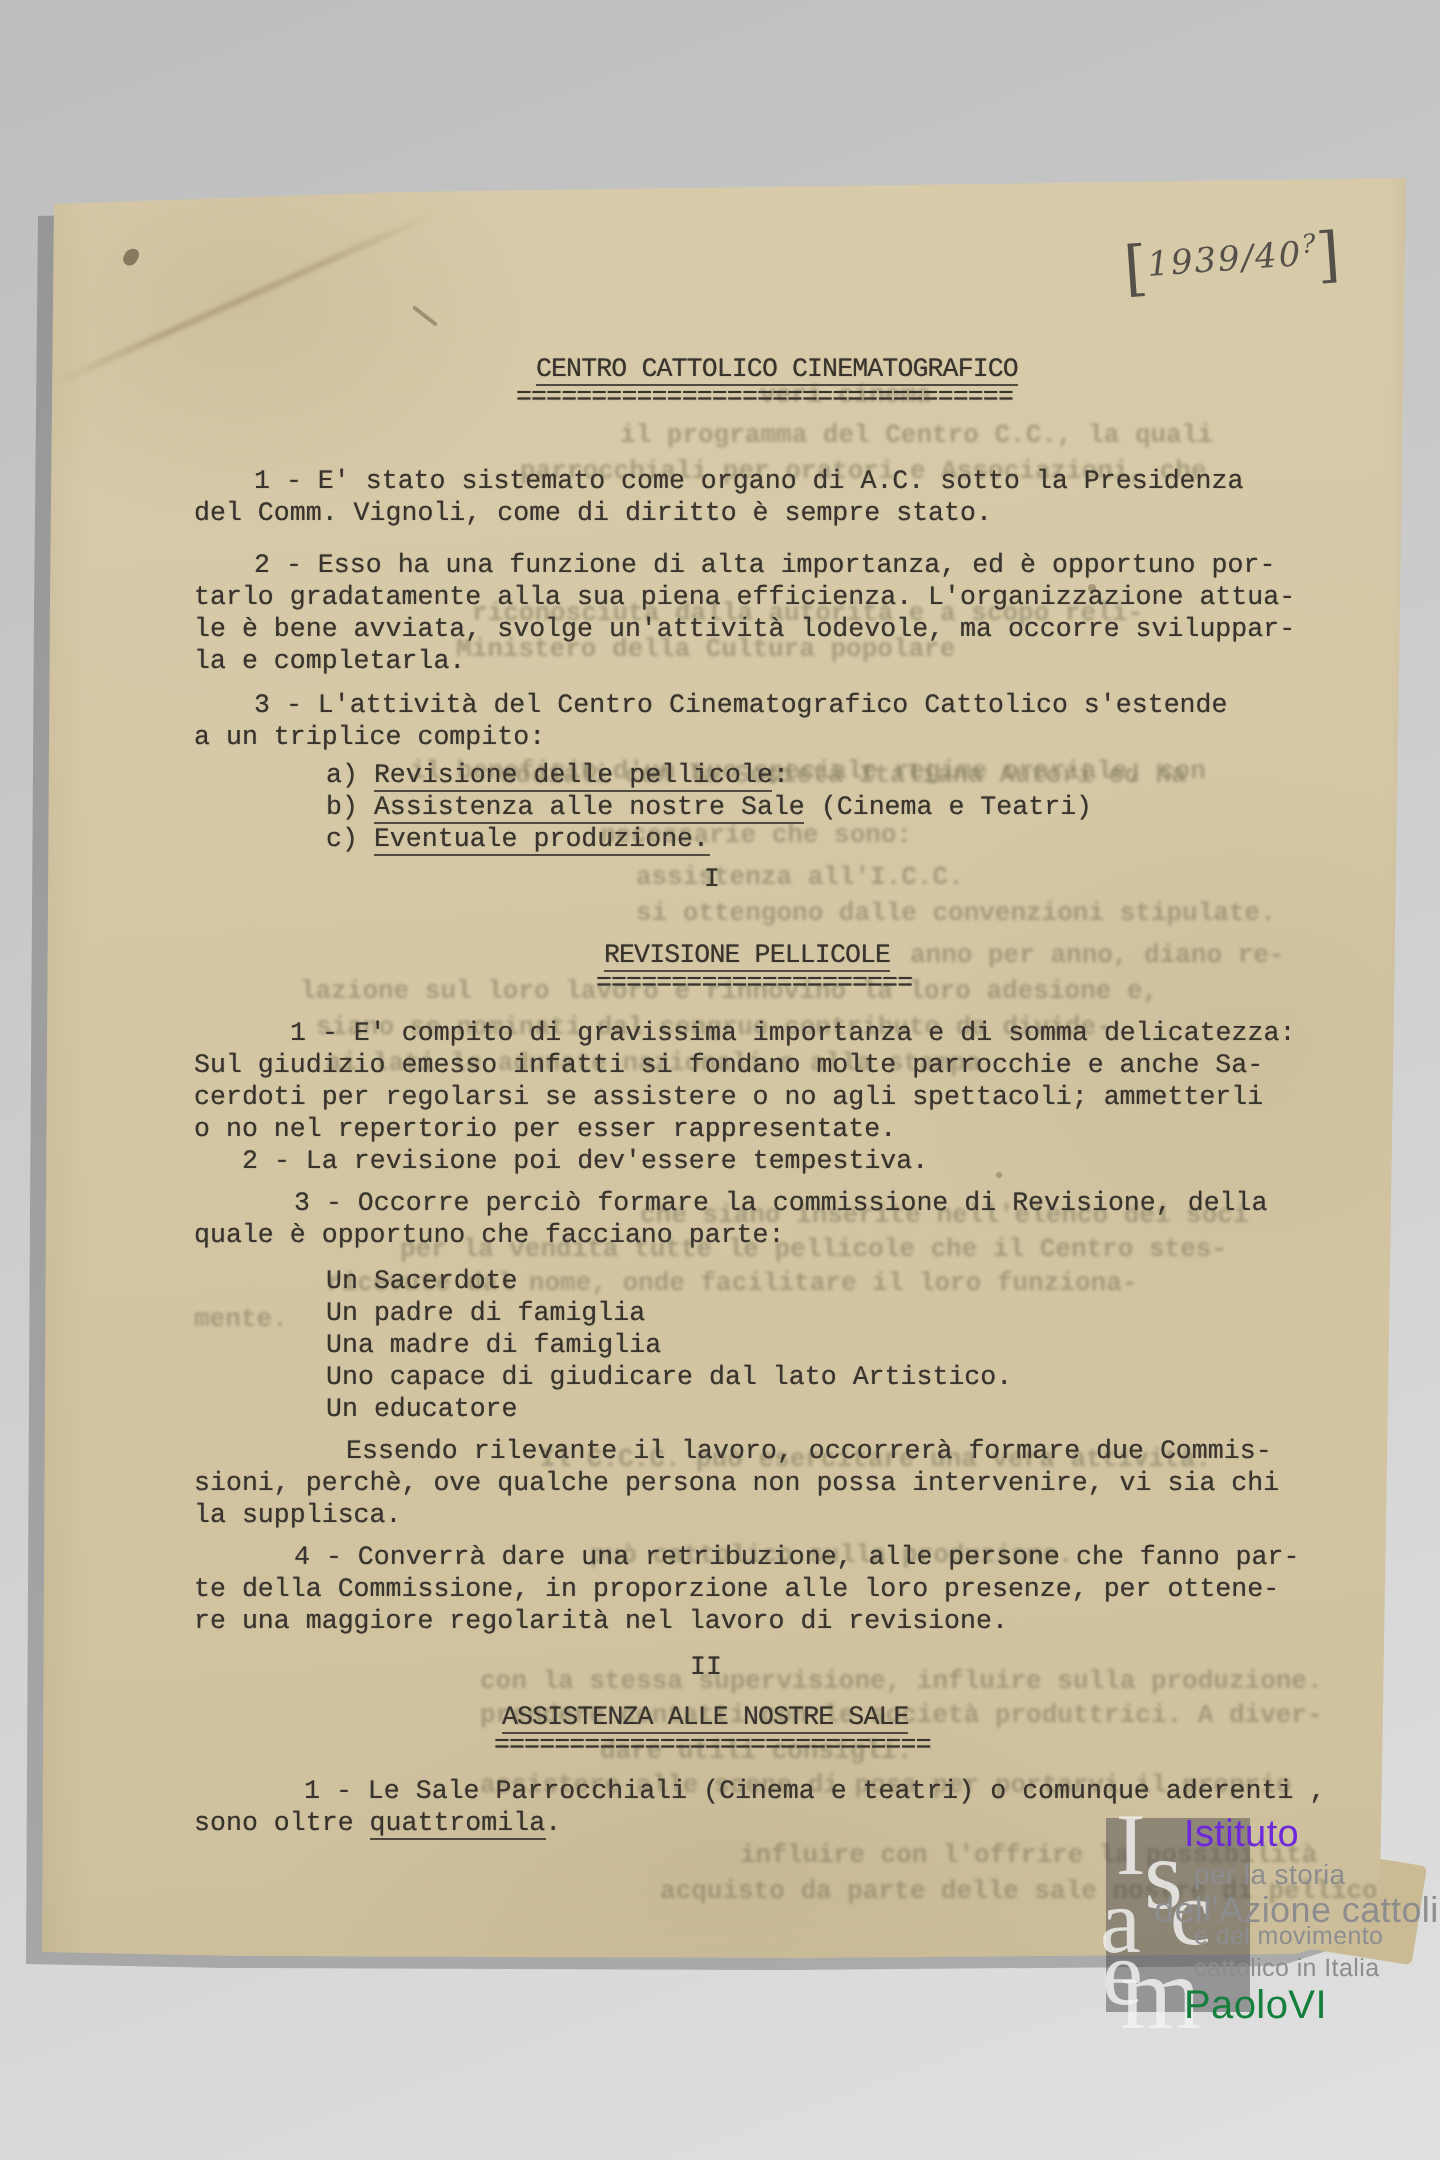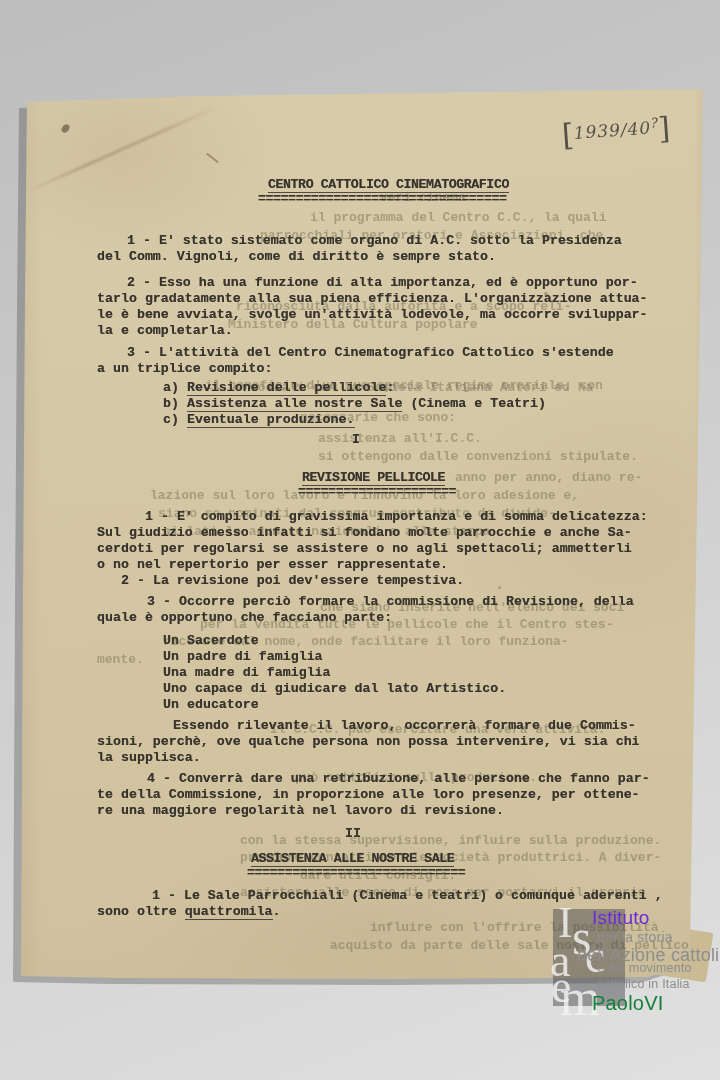--- a/index.html
+++ b/index.html
@@ -42,21 +42,21 @@
   }
   .speck-a{position:absolute;left:62px;top:124px;width:7px;height:9px;background:rgba(72,60,42,.55);border-radius:60% 40% 55% 45%;transform:rotate(25deg);}
   .speck-b{position:absolute;left:205px;top:157px;width:15px;height:2px;background:rgba(95,78,50,.45);transform:rotate(38deg);border-radius:2px;}
   .speck-c{position:absolute;left:544px;top:292px;width:4px;height:4px;background:rgba(95,78,50,.40);border-radius:50%;}
   .speck-d{position:absolute;left:498px;top:586px;width:3px;height:3px;background:rgba(95,78,50,.38);border-radius:50%;}
 
   
   .tl{
     position:absolute;white-space:pre;
     font-family:"Liberation Mono","DejaVu Sans Mono",monospace;
-    font-size:13.3px;font-weight:700;line-height:15px;color:#38342d;
+    font-size:13.3px;font-weight:400;line-height:15px;color:#38342d;
     text-shadow:0 0 .5px rgba(56,52,45,.65);
     text-align:right;
   }
   .tt{letter-spacing:-.45px;}
   .u{border-bottom:1.6px solid rgba(56,52,45,.85);padding-bottom:0;}
   .uh{border-bottom:1.6px solid rgba(56,52,45,.85);}
 
   
   .ghost-line{
     position:absolute;white-space:pre;

